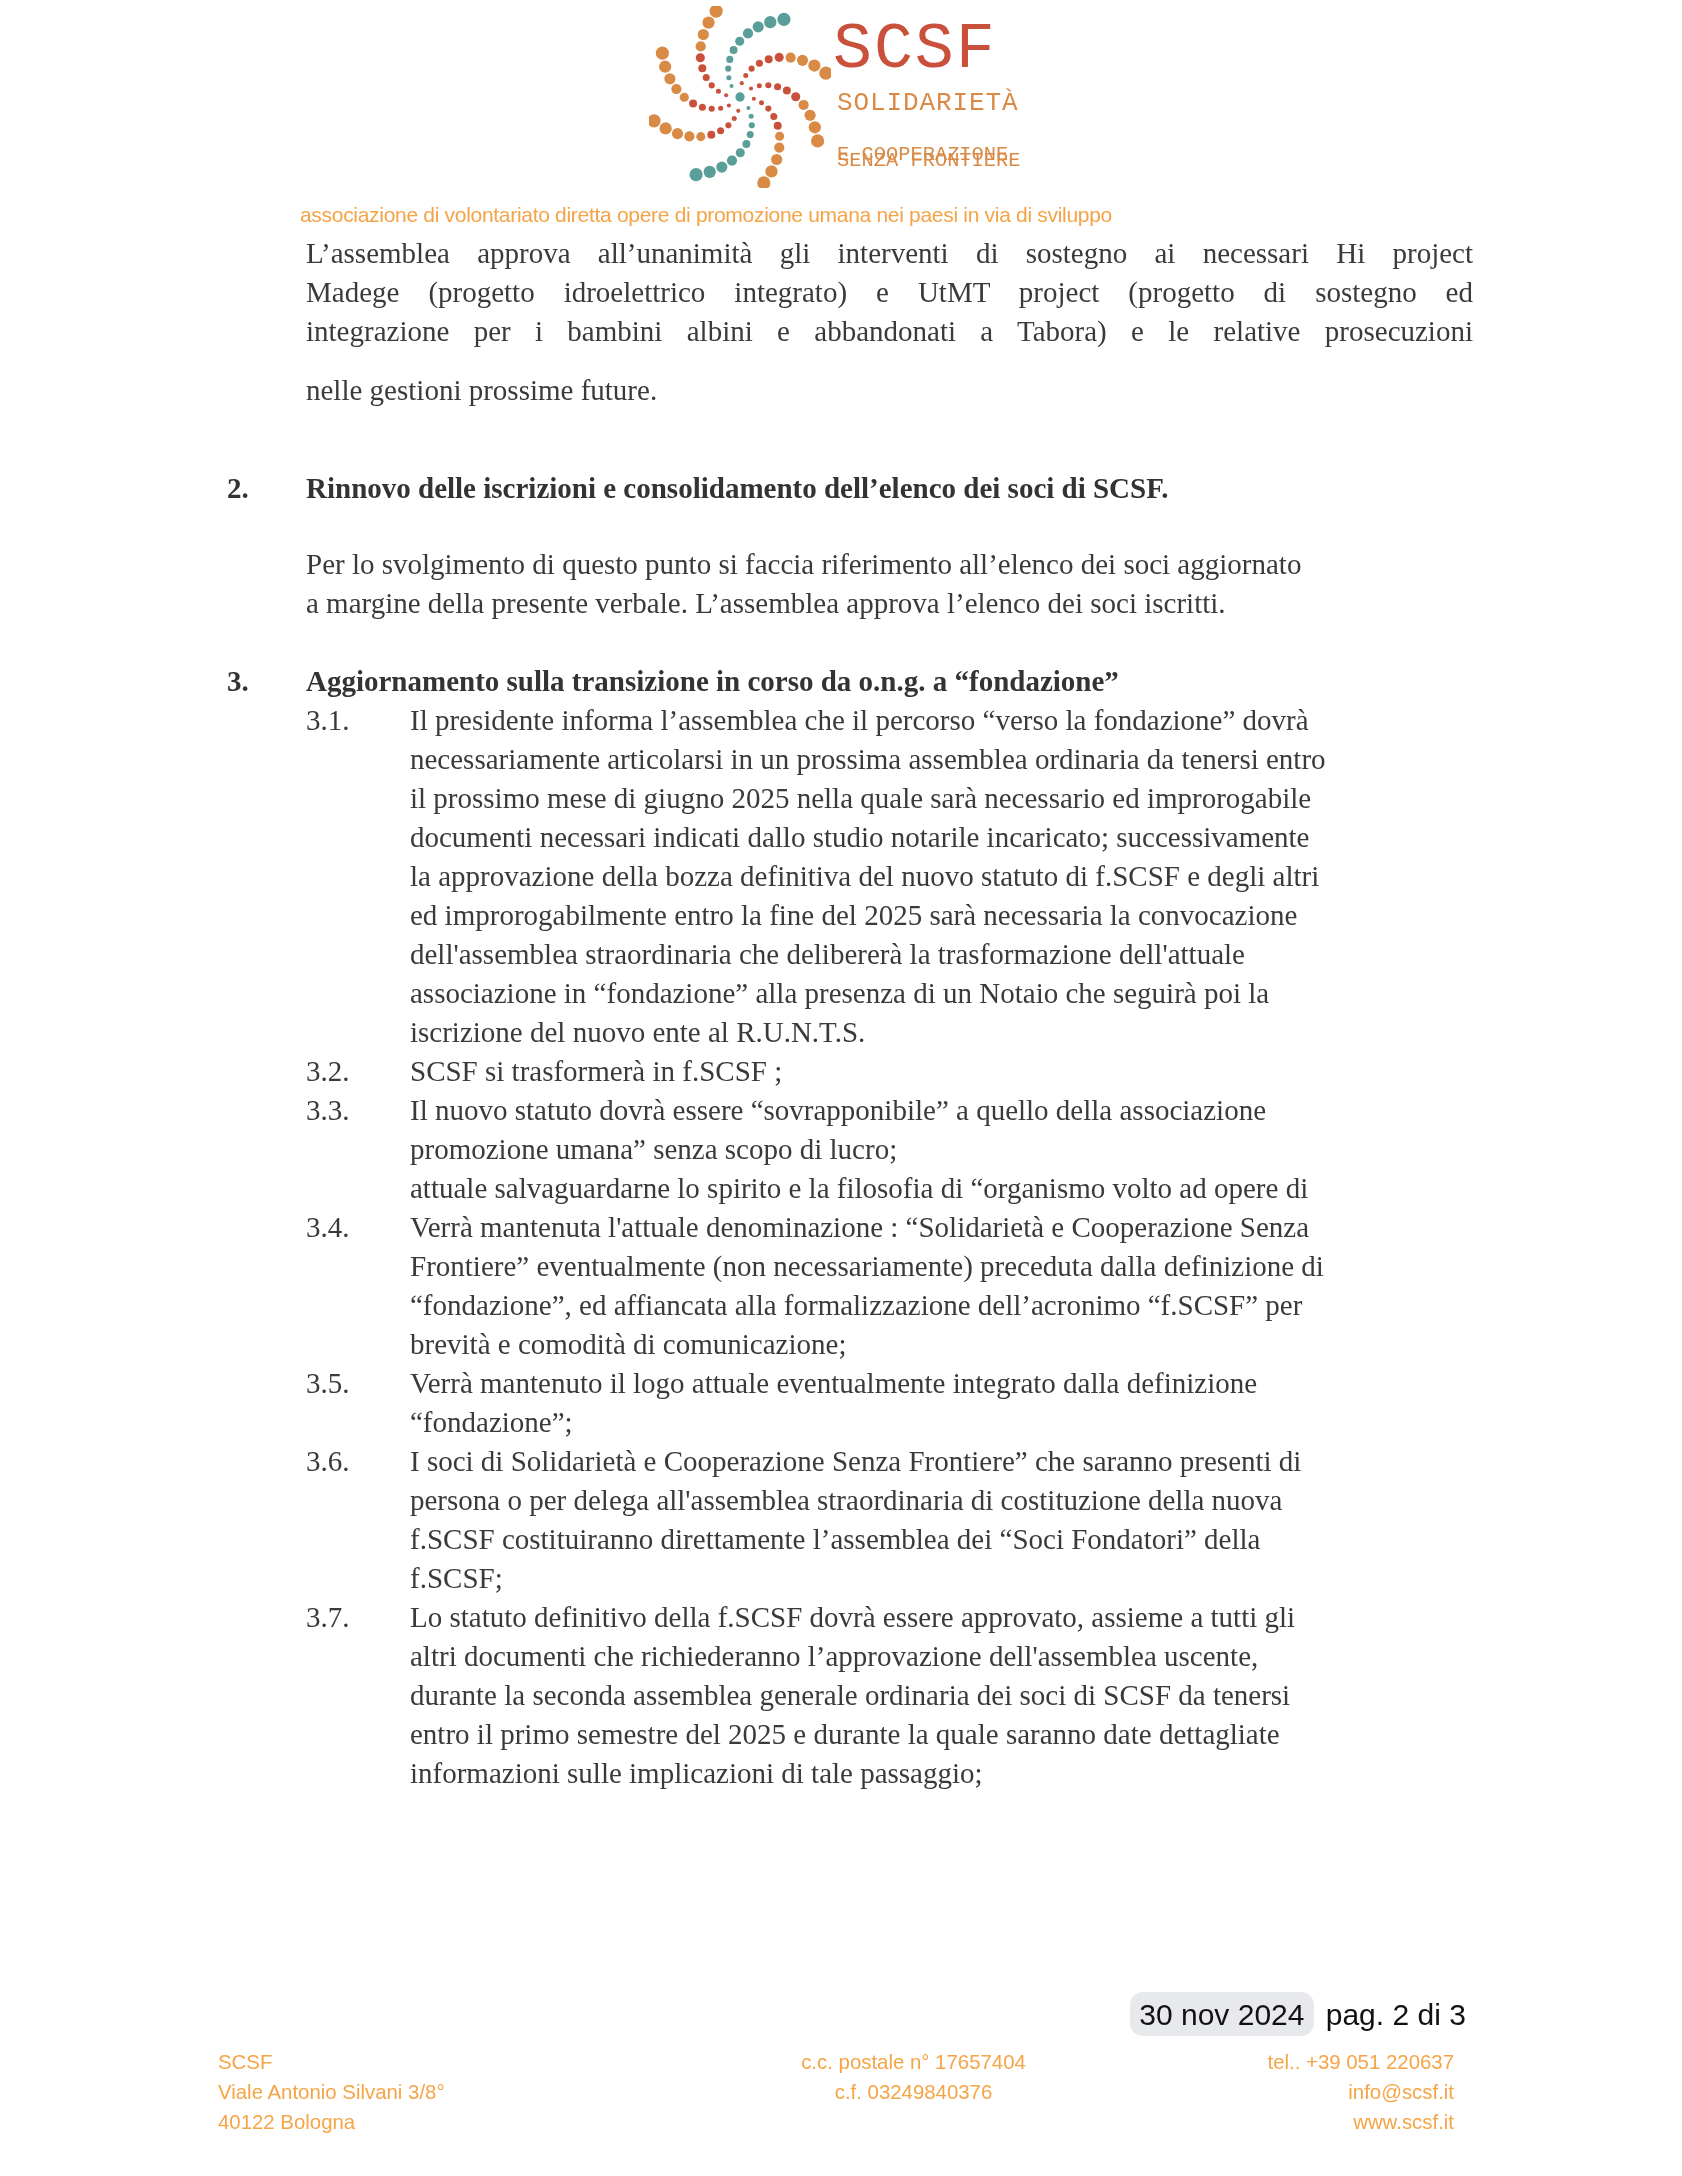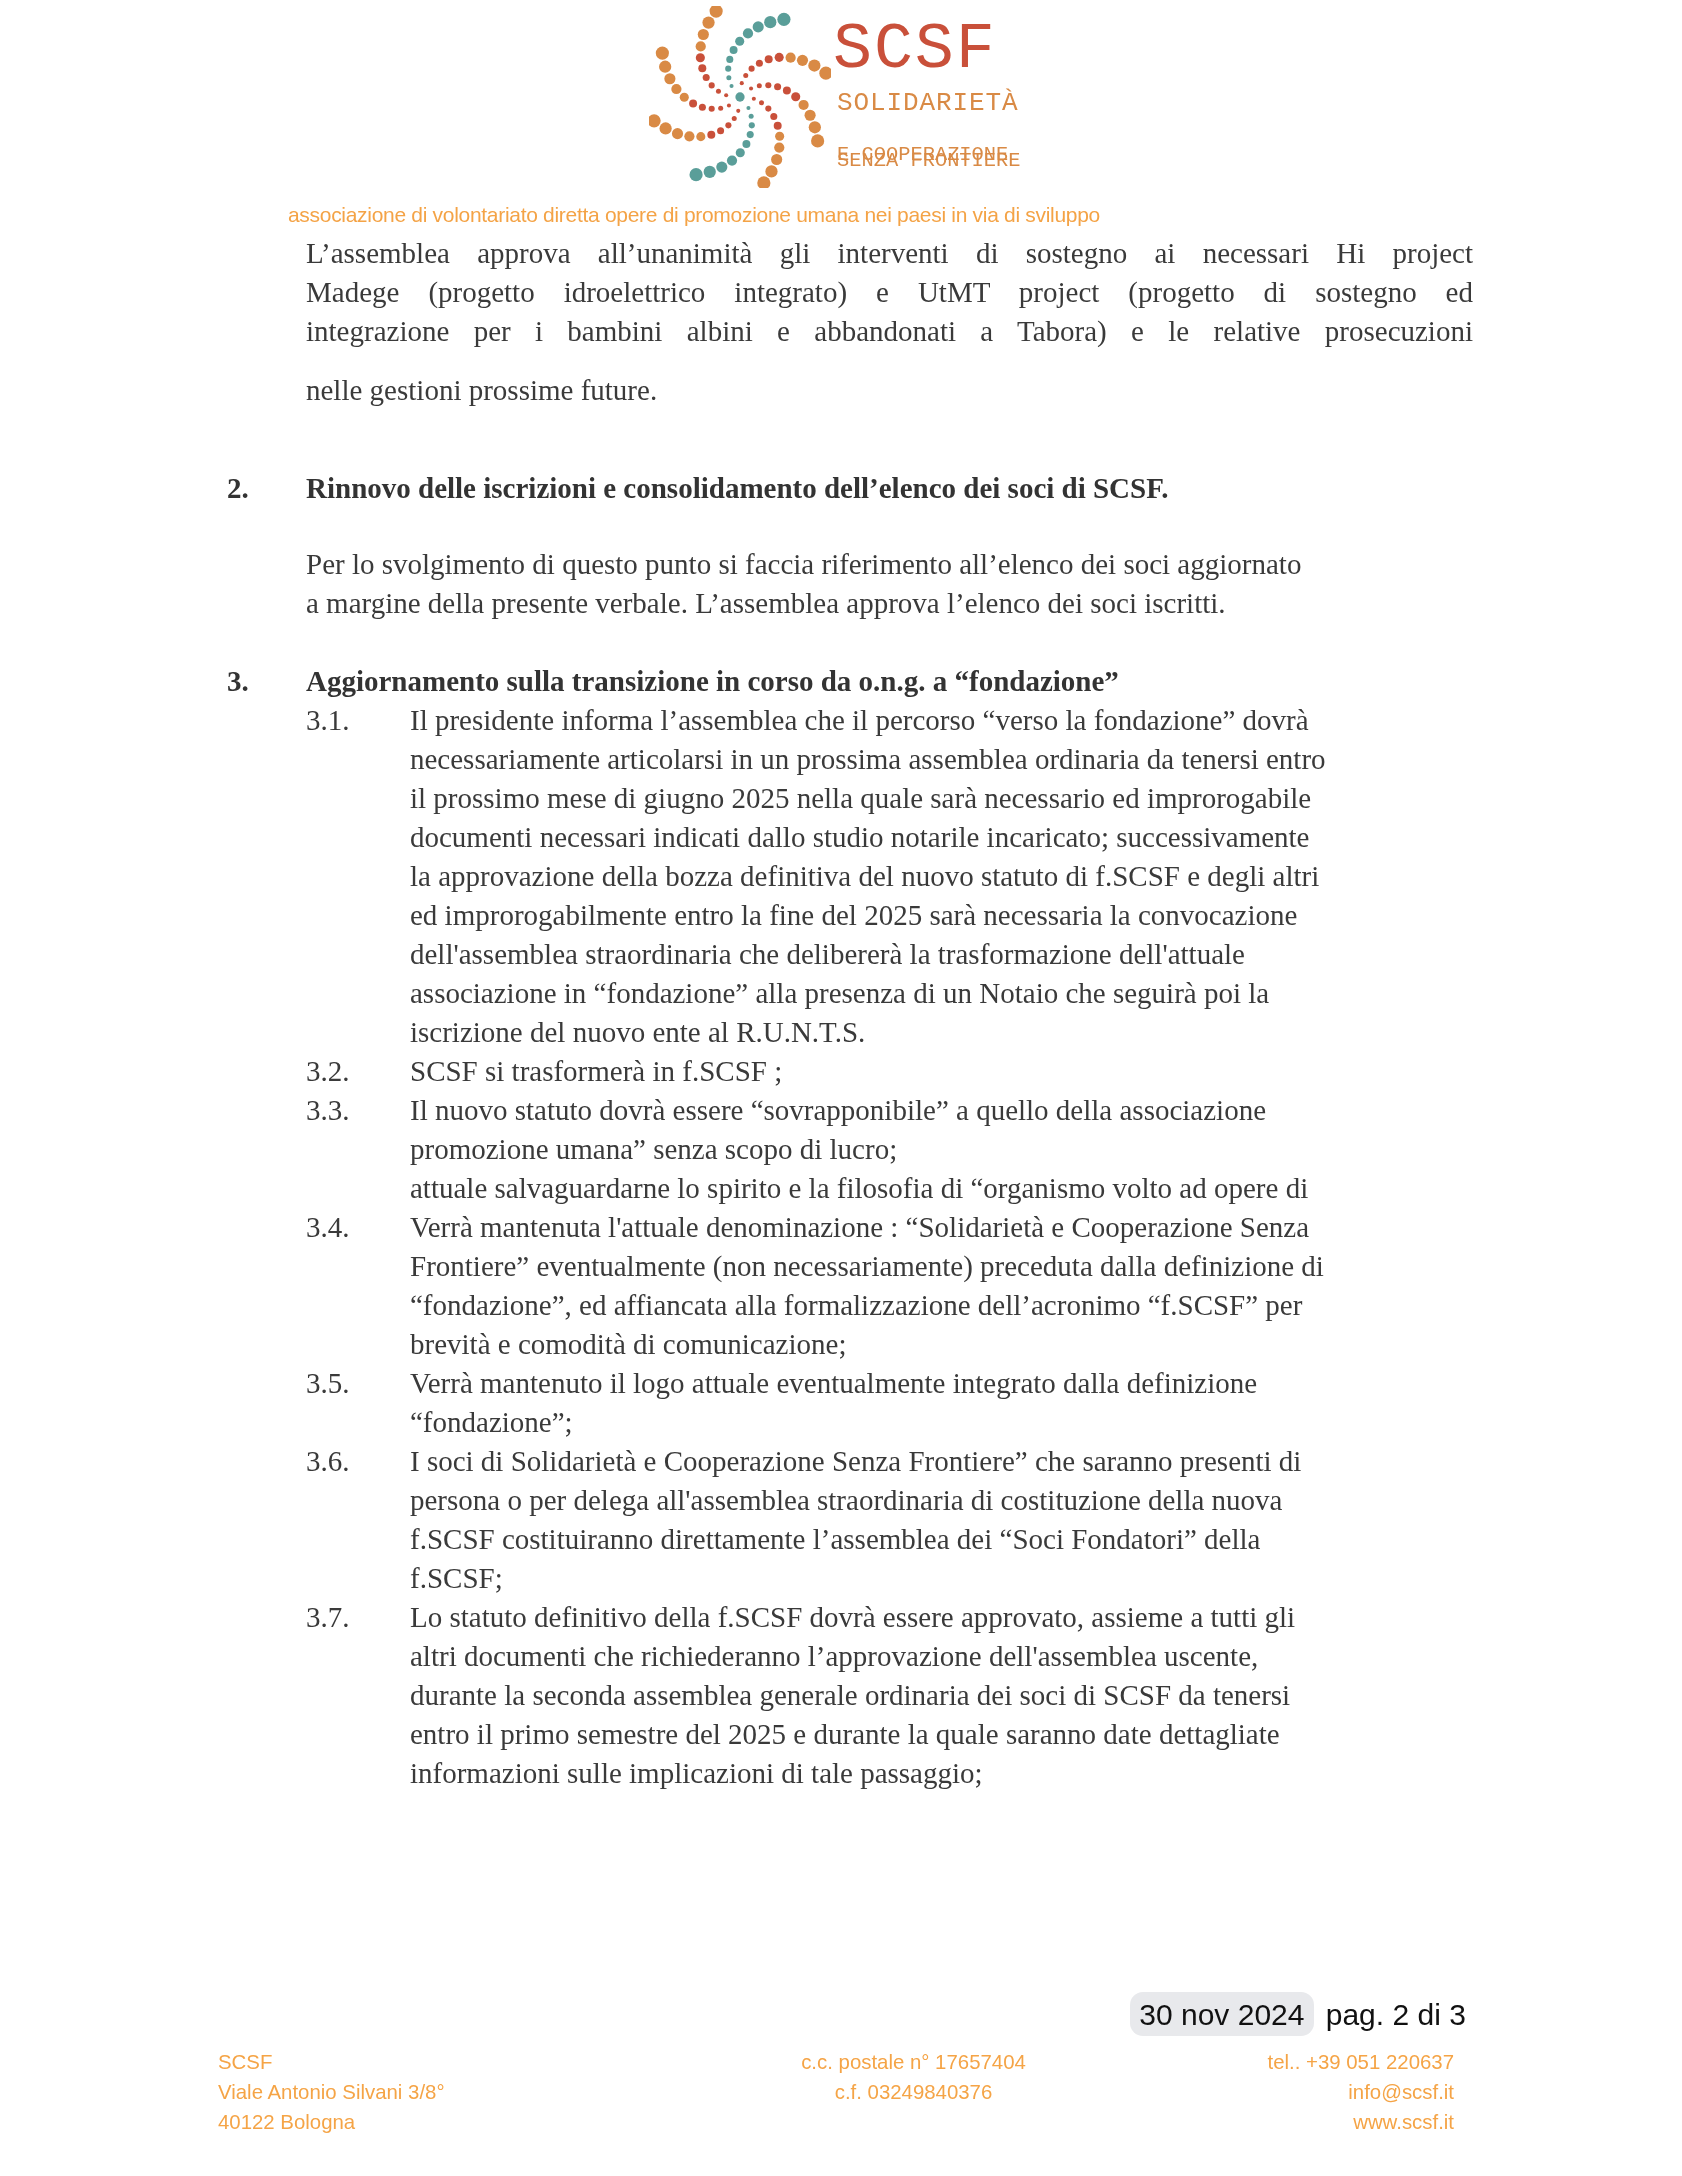--- a/index.html
+++ b/index.html
@@ -7,21 +7,21 @@
   .abs { position:absolute; }
 
   
   #logo-mark { left:649px; top:5.6px; width:182px; height:182px; }
   #logo-word { left:833px; top:16.7px; font-family:"Liberation Mono", monospace; color:#c9503a; font-size:65px; line-height:67px; letter-spacing:1.9px; }
   .logo-sub { left:837px; font-family:"Liberation Mono", monospace; color:#d98a45; font-size:23px; line-height:26px; white-space:nowrap; }
   #logo-sub-1 { top:90px; font-size:26px; letter-spacing:0.9px; }
   #logo-sub-2 { top:122px; font-size:20.4px;margin-top:20px; }
   #logo-sub-3 { top:148px; font-size:20.4px; }
 
-  #tagline { left:1px; width:1386px; top:203px; text-align:center; font-family:"Liberation Sans", sans-serif; font-size:21px; color:#f4a346; letter-spacing:-0.3px; }
+  #tagline { left:13px; width:1386px; top:203px; text-align:center; font-family:"Liberation Sans", sans-serif; font-size:21px; color:#f4a346; letter-spacing:-0.3px; }
 
   .doc { font-family:"Liberation Serif", serif; color:#3a3a3a; font-size:29px; line-height:39px; }
   #para-1 { left:306px; top:234px; width:1167px; text-align:justify; }
   #para-1 .ln { display:block; text-align:justify; text-align-last:justify; white-space:nowrap; }
   #para-1 .ln.last { text-align-last:left;margin-top:20px; }
 
   .heading-num { font-family:"Liberation Serif", serif; font-weight:bold; color:#333; font-size:29px; line-height:39px; }
   .heading-txt { font-family:"Liberation Serif", serif; font-weight:bold; color:#333; font-size:29px; line-height:39px; white-space:nowrap; }
   #h2-num { left:227px; top:469px; }
   #h2-txt { left:306px; top:469px; }

